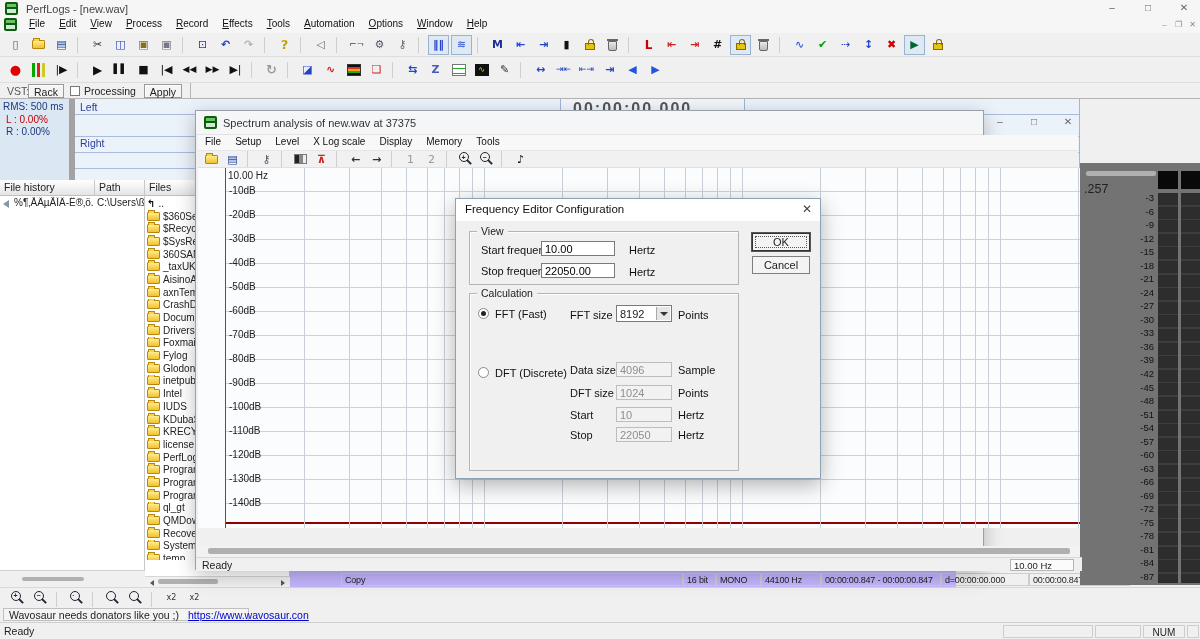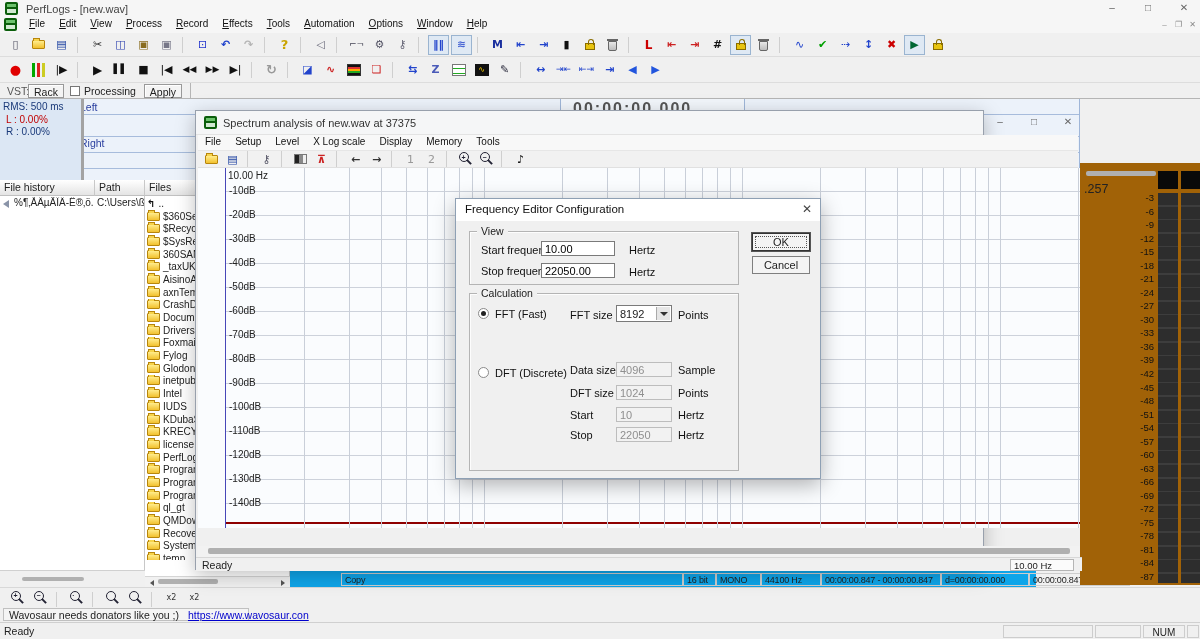--- a/index.html
+++ b/index.html
@@ -77,22 +77,22 @@
 
   
   .wavebg { position:absolute; left:75px; top:99px; width:1005px; height:81px; background:#ecf2fa;
         border-right:1px solid #9fb6d8; }
   .wline { position:absolute; left:0; width:100%; height:1px; background:#a7bcdc; }
   .wlabel { position:absolute; left:5px; color:#2a3f9f; font-size:10.5px; }
   .timesliver { position:absolute; left:560px; top:99px; width:185px; height:11px; overflow:hidden;
         border-left:1px solid #9fb6d8; border-right:1px solid #9fb6d8; background:#f2f6fb; }
   .timesliver span { position:absolute; left:12px; top:1px; font-size:16px; font-weight:bold; color:#555;
         letter-spacing:2px; }
-  .rmsbox { position:absolute; left:0; top:99px; width:84px; height:81px; background:#dce7f4;
-        border-right:3px solid #a3a3a3; font-size:10px; }
+  .rmsbox { position:absolute; left:0; top:99px; width:75px; height:81px; background:#dce7f4;
+        border-right:6px solid #a3a3a3; font-size:10px; }
   .rms1 { position:absolute; left:3px; top:2px; color:#1a3a7a; }
   .rms2 { position:absolute; left:6px; top:15px; color:#c00000; }
   .rms3 { position:absolute; left:6px; top:27px; color:#1a3a7a; }
 
   
   .panel-hdr { position:absolute; height:16px; background:linear-gradient(#fff,#e4e4e4);
         border-bottom:1px solid #c0c0c0; border-right:1px solid #c8c8c8; font-size:10.5px; color:#222;
         padding:1px 0 0 4px; overflow:hidden; }
   .filehist { position:absolute; left:0; top:180px; width:145px; height:407px; background:#fff;
         border-right:1px solid #c8c8c8; z-index:2; }
@@ -109,27 +109,27 @@
   .fitem { position:relative; height:12.7px; font-size:10px; white-space:nowrap; overflow:hidden;
         padding-left:2px; display:flex; align-items:center; gap:3px; }
   .fs-scroll { position:absolute; left:0; top:396px; width:145px; height:11px; background:#f1f1f1;
         border-top:1px solid #d5d5d5; }
   .arrL { position:absolute; left:5px; top:3px; width:0; height:0; border-top:3px solid transparent;
         border-bottom:3px solid transparent; border-right:4px solid #555; }
   .arrR { position:absolute; right:5px; top:3px; width:0; height:0; border-top:3px solid transparent;
         border-bottom:3px solid transparent; border-left:4px solid #555; }
 
   
-  .statusmain { position:absolute; left:0; top:570px; width:1036px; height:17px; background:#0ea5e9;
+  .statusmain { position:absolute; left:0; top:570px; width:956px; height:17px; background:#c4b5fd;
         border-top:1px solid #cfcfcf; z-index:1; }
   .stc { position:absolute; top:2px; height:13px; border:1px solid #cdcdcd; font-size:9px; color:#222;
         padding:1px 2px 0 3px; white-space:nowrap; overflow:hidden; letter-spacing:-0.2px; }
 
   
-  .meters { position:absolute; left:1080px; top:163px; width:120px; height:422px; background:#a16207; z-index:3; }
+  .meters { position:absolute; left:1080px; top:163px; width:120px; height:422px; background:#737373; z-index:3; }
   .ruler-val { position:absolute; left:4px; top:19px; font-size:12.5px; color:#222; }
   .msc { position:absolute; left:34px; width:40px; text-align:right; font-size:9.5px; color:#111; }
   .mclip { position:absolute; top:8px; width:20px; height:18px; background:#090909; }
   .mbar { position:absolute; top:30px; width:20px; height:390px;
         background:repeating-linear-gradient(to bottom,#2d2d2d 0 12.1px,#3d3d3d 12.1px 13.6px); }
 
   
   .specwin { position:absolute; left:195px; top:110px; width:789px; height:460px; background:#f0f0f0;
         border:1px solid #98a0ac; box-shadow:0 5px 18px rgba(0,0,0,.25); z-index:10; }
   .spec-titlebar { position:absolute; left:0; top:0; width:100%; height:24px; background:#f5f6f7;

